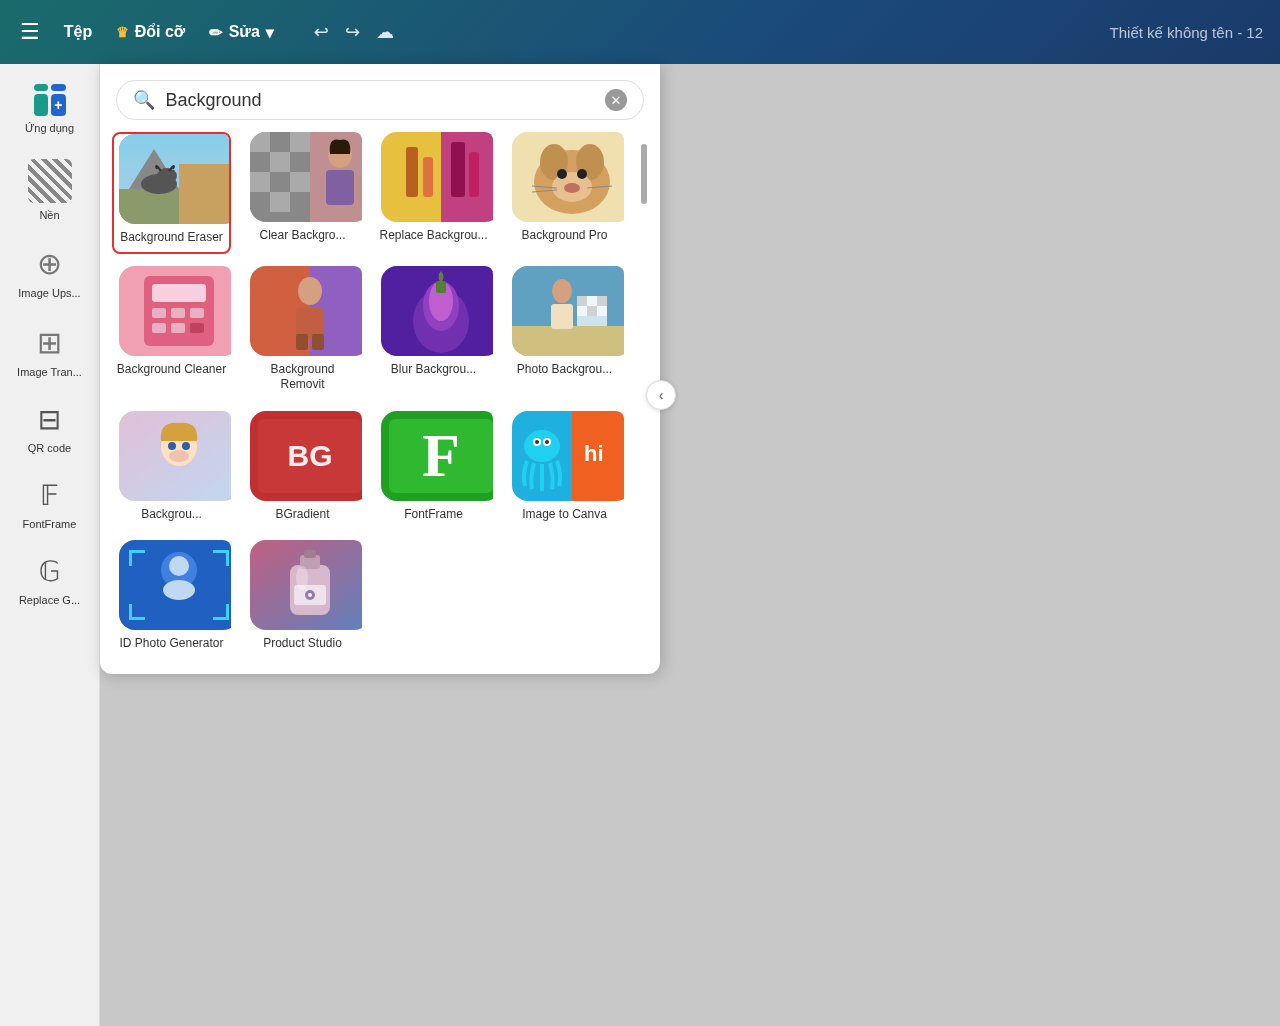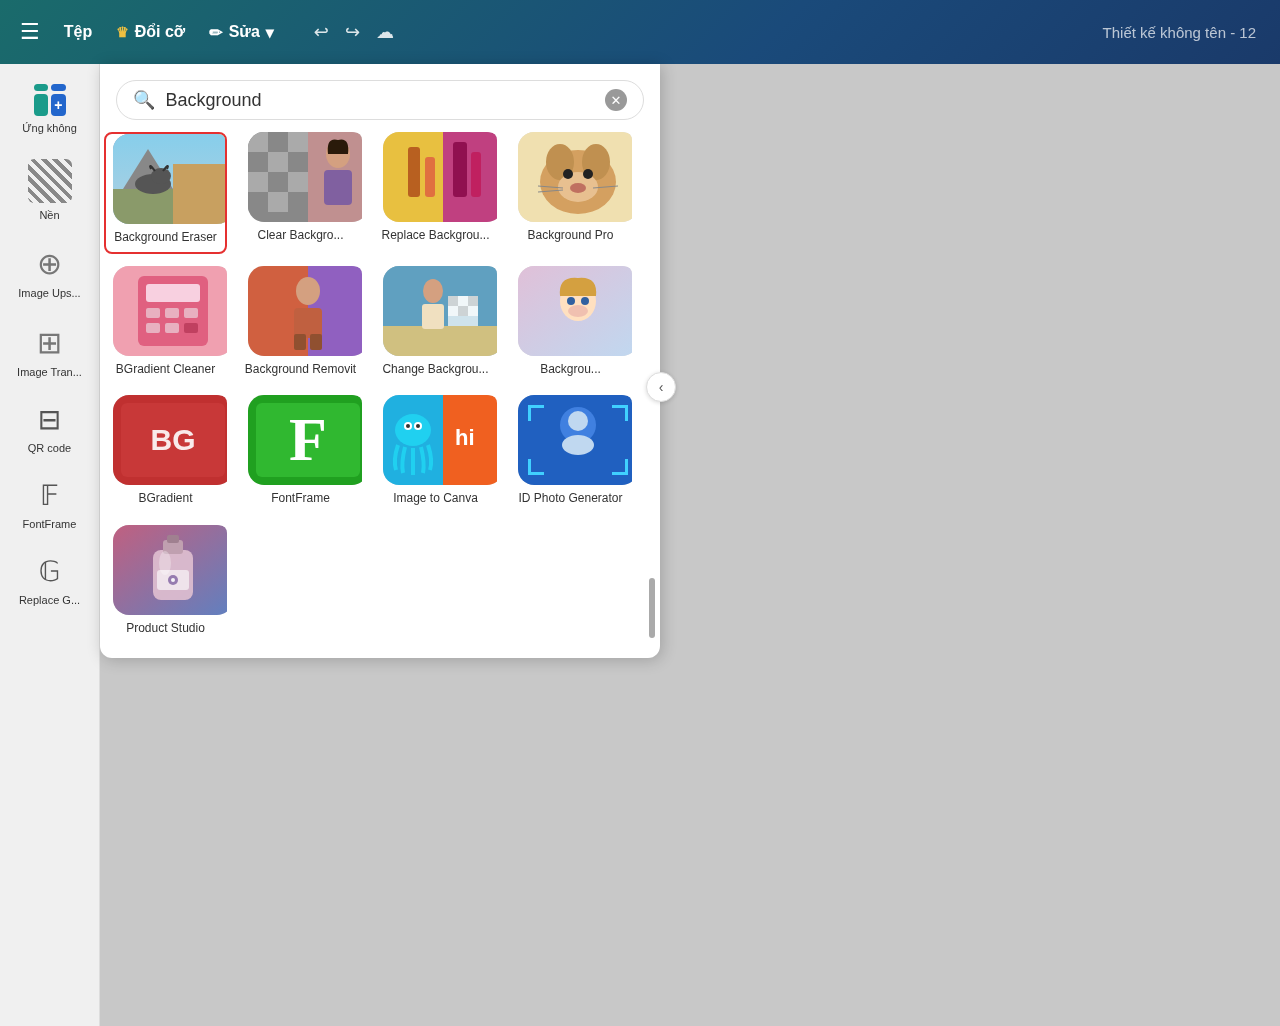--- a/index.html
+++ b/index.html
@@ -18,21 +18,21 @@
     }
     .topbar-left { display: flex; align-items: center; gap: 24px; }
     .topbar-icon { color: white; font-size: 22px; cursor: pointer; }
     .topbar-btn {
       color: white; font-size: 16px; font-weight: 600;
       cursor: pointer; display: flex; align-items: center; gap: 6px; text-align: right;
     }
     .topbar-btn .crown { color: #f0c040; font-size: 14px; }
     .topbar-center { display: flex; align-items: center; gap: 16px; margin: 0 20px; }
     .topbar-action { color: white; font-size: 18px; cursor: pointer; opacity: 0.85; }
-    .topbar-title { position: absolute; right: 24px; color: rgba(255,255,255,0.7); font-size: 15px; }
+    .topbar-title { position: absolute; right: 17px; color: rgba(255,255,255,0.7); font-size: 15px; }
 
     
     .main { display: flex; height: calc(1026px - 64px); background: #d0d0d0; }
 
     
     .sidebar {
       width: 100px;
       background: #f0f0f0;
       display: flex;
       flex-direction: column;
@@ -90,24 +90,23 @@
     }
     .search-clear {
       background: #999; color: white; border-radius: 50%;
       width: 22px; height: 22px; display: flex; align-items: center;
       justify-content: center; font-size: 13px; cursor: pointer;
     }
 
     
     .grid-container {
       display: flex;
-      padding: 0 4px;
+      padding: 0 12px;
       gap: 12px;
       position: relative;
-      align-items: flex-end;
     }
     .grid-inner {
       flex: 1;
       display: grid;
       grid-template-columns: repeat(4, 1fr);
       gap: 12px;
       overflow-y: auto;
       max-height: 780px;
       padding-right: 4px;
     }
@@ -216,21 +215,21 @@
 
   <div class="sidebar">
 
     <div class="sidebar-item">
       <div class="app-grid">
         <div class="app-dot dot-teal"></div>
         <div class="app-dot dot-blue"></div>
         <div class="app-dot dot-teal"></div>
         <div class="app-dot dot-plus">+</div>
       </div>
-      <span class="sidebar-label">Ứng không</span>
+      <span class="sidebar-label">Ứng dụng</span>
     </div>
 
     <div class="sidebar-item">
       <div class="nen-icon"></div>
       <span class="sidebar-label">Nền</span>
     </div>
 
 
     <div class="sidebar-item">
       <span class="icon-upscale">⊕</span>
@@ -366,59 +365,73 @@
               <rect x="25" y="10" width="70" height="70" rx="6" fill="#e06080"></rect>
               <rect x="33" y="18" width="54" height="18" rx="3" fill="#f8d0e0"></rect>
               <rect x="33" y="42" width="14" height="10" rx="2" fill="#e8b0c0"></rect>
               <rect x="52" y="42" width="14" height="10" rx="2" fill="#e8b0c0"></rect>
               <rect x="71" y="42" width="14" height="10" rx="2" fill="#e8b0c0"></rect>
               <rect x="33" y="57" width="14" height="10" rx="2" fill="#e8b0c0"></rect>
               <rect x="52" y="57" width="14" height="10" rx="2" fill="#e8b0c0"></rect>
               <rect x="71" y="57" width="14" height="10" rx="2" fill="#c04060"></rect>
             </svg>
           </div>
-          <span class="grid-label">BGradient Cleaner</span>
+          <span class="grid-label">Background Cleaner</span>
         </div>
 
         <div class="grid-item">
           <div class="grid-img">
             <svg width="120" height="90" viewBox="0 0 120 90" xmlns="http://www.w3.org/2000/svg">
               <rect width="60" height="90" fill="#d06040"></rect>
               <rect x="60" y="0" width="60" height="90" fill="#9060c0"></rect>
 
               <ellipse cx="60" cy="25" rx="12" ry="14" fill="#d4a080"></ellipse>
               <rect x="46" y="42" width="28" height="30" fill="#c06040" rx="4"></rect>
               <rect x="46" y="68" width="12" height="16" fill="#905030" rx="2"></rect>
               <rect x="62" y="68" width="12" height="16" fill="#905030" rx="2"></rect>
             </svg>
           </div>
           <span class="grid-label">Background Removit</span>
         </div>
 
+        <div class="grid-item">
+          <div class="grid-img">
+            <svg width="120" height="90" viewBox="0 0 120 90" xmlns="http://www.w3.org/2000/svg">
+              <rect width="120" height="90" fill="#5020a0"></rect>
+
+              <ellipse cx="60" cy="55" rx="28" ry="32" fill="#7030b0"></ellipse>
+              <ellipse cx="60" cy="40" rx="18" ry="25" fill="#9040c0"></ellipse>
+              <ellipse cx="60" cy="35" rx="12" ry="20" fill="#c060d0"></ellipse>
+              <rect x="55" y="15" width="10" height="12" rx="2" fill="#508030"></rect>
+              <path d="M60,5 Q55,10 60,17 Q65,10 60,5" fill="#608040"></path>
+            </svg>
+          </div>
+          <span class="grid-label">Blur Backgrou...</span>
+        </div>
 
         <div class="grid-item">
           <div class="grid-img">
             <svg width="120" height="90" viewBox="0 0 120 90" xmlns="http://www.w3.org/2000/svg">
               <rect width="120" height="90" fill="#b0c8d0"></rect>
 
               <rect x="0" y="60" width="120" height="30" fill="#d0c080"></rect>
               <rect x="0" y="0" width="120" height="60" fill="#60a0c0"></rect>
               <ellipse cx="50" cy="25" rx="10" ry="12" fill="#d4a080"></ellipse>
               <rect x="39" y="38" width="22" height="25" fill="#f0e0c0" rx="3"></rect>
 
               <rect x="65" y="30" width="30" height="30" fill="white" opacity="0.7"></rect>
               <rect x="65" y="30" width="10" height="10" fill="#ccc" opacity="0.7"></rect>
               <rect x="75" y="30" width="10" height="10" fill="white" opacity="0.7"></rect>
               <rect x="85" y="30" width="10" height="10" fill="#ccc" opacity="0.7"></rect>
               <rect x="65" y="40" width="10" height="10" fill="white" opacity="0.7"></rect>
               <rect x="75" y="40" width="10" height="10" fill="#ccc" opacity="0.7"></rect>
               <rect x="85" y="40" width="10" height="10" fill="white" opacity="0.7"></rect>
             </svg>
           </div>
-          <span class="grid-label">Change Backgrou...</span>
+          <span class="grid-label">Photo Backgrou...</span>
         </div>
 
         <div class="grid-item">
           <div class="grid-img">
             <svg width="120" height="90" viewBox="0 0 120 90" xmlns="http://www.w3.org/2000/svg">
               <defs>
                 <linearGradient id="purplegrad" x1="0" y1="0" x2="1" y2="1">
                   <stop offset="0%" stop-color="#e0c0d8"></stop>
                   <stop offset="100%" stop-color="#c0d8f0"></stop>
                 </linearGradient>

